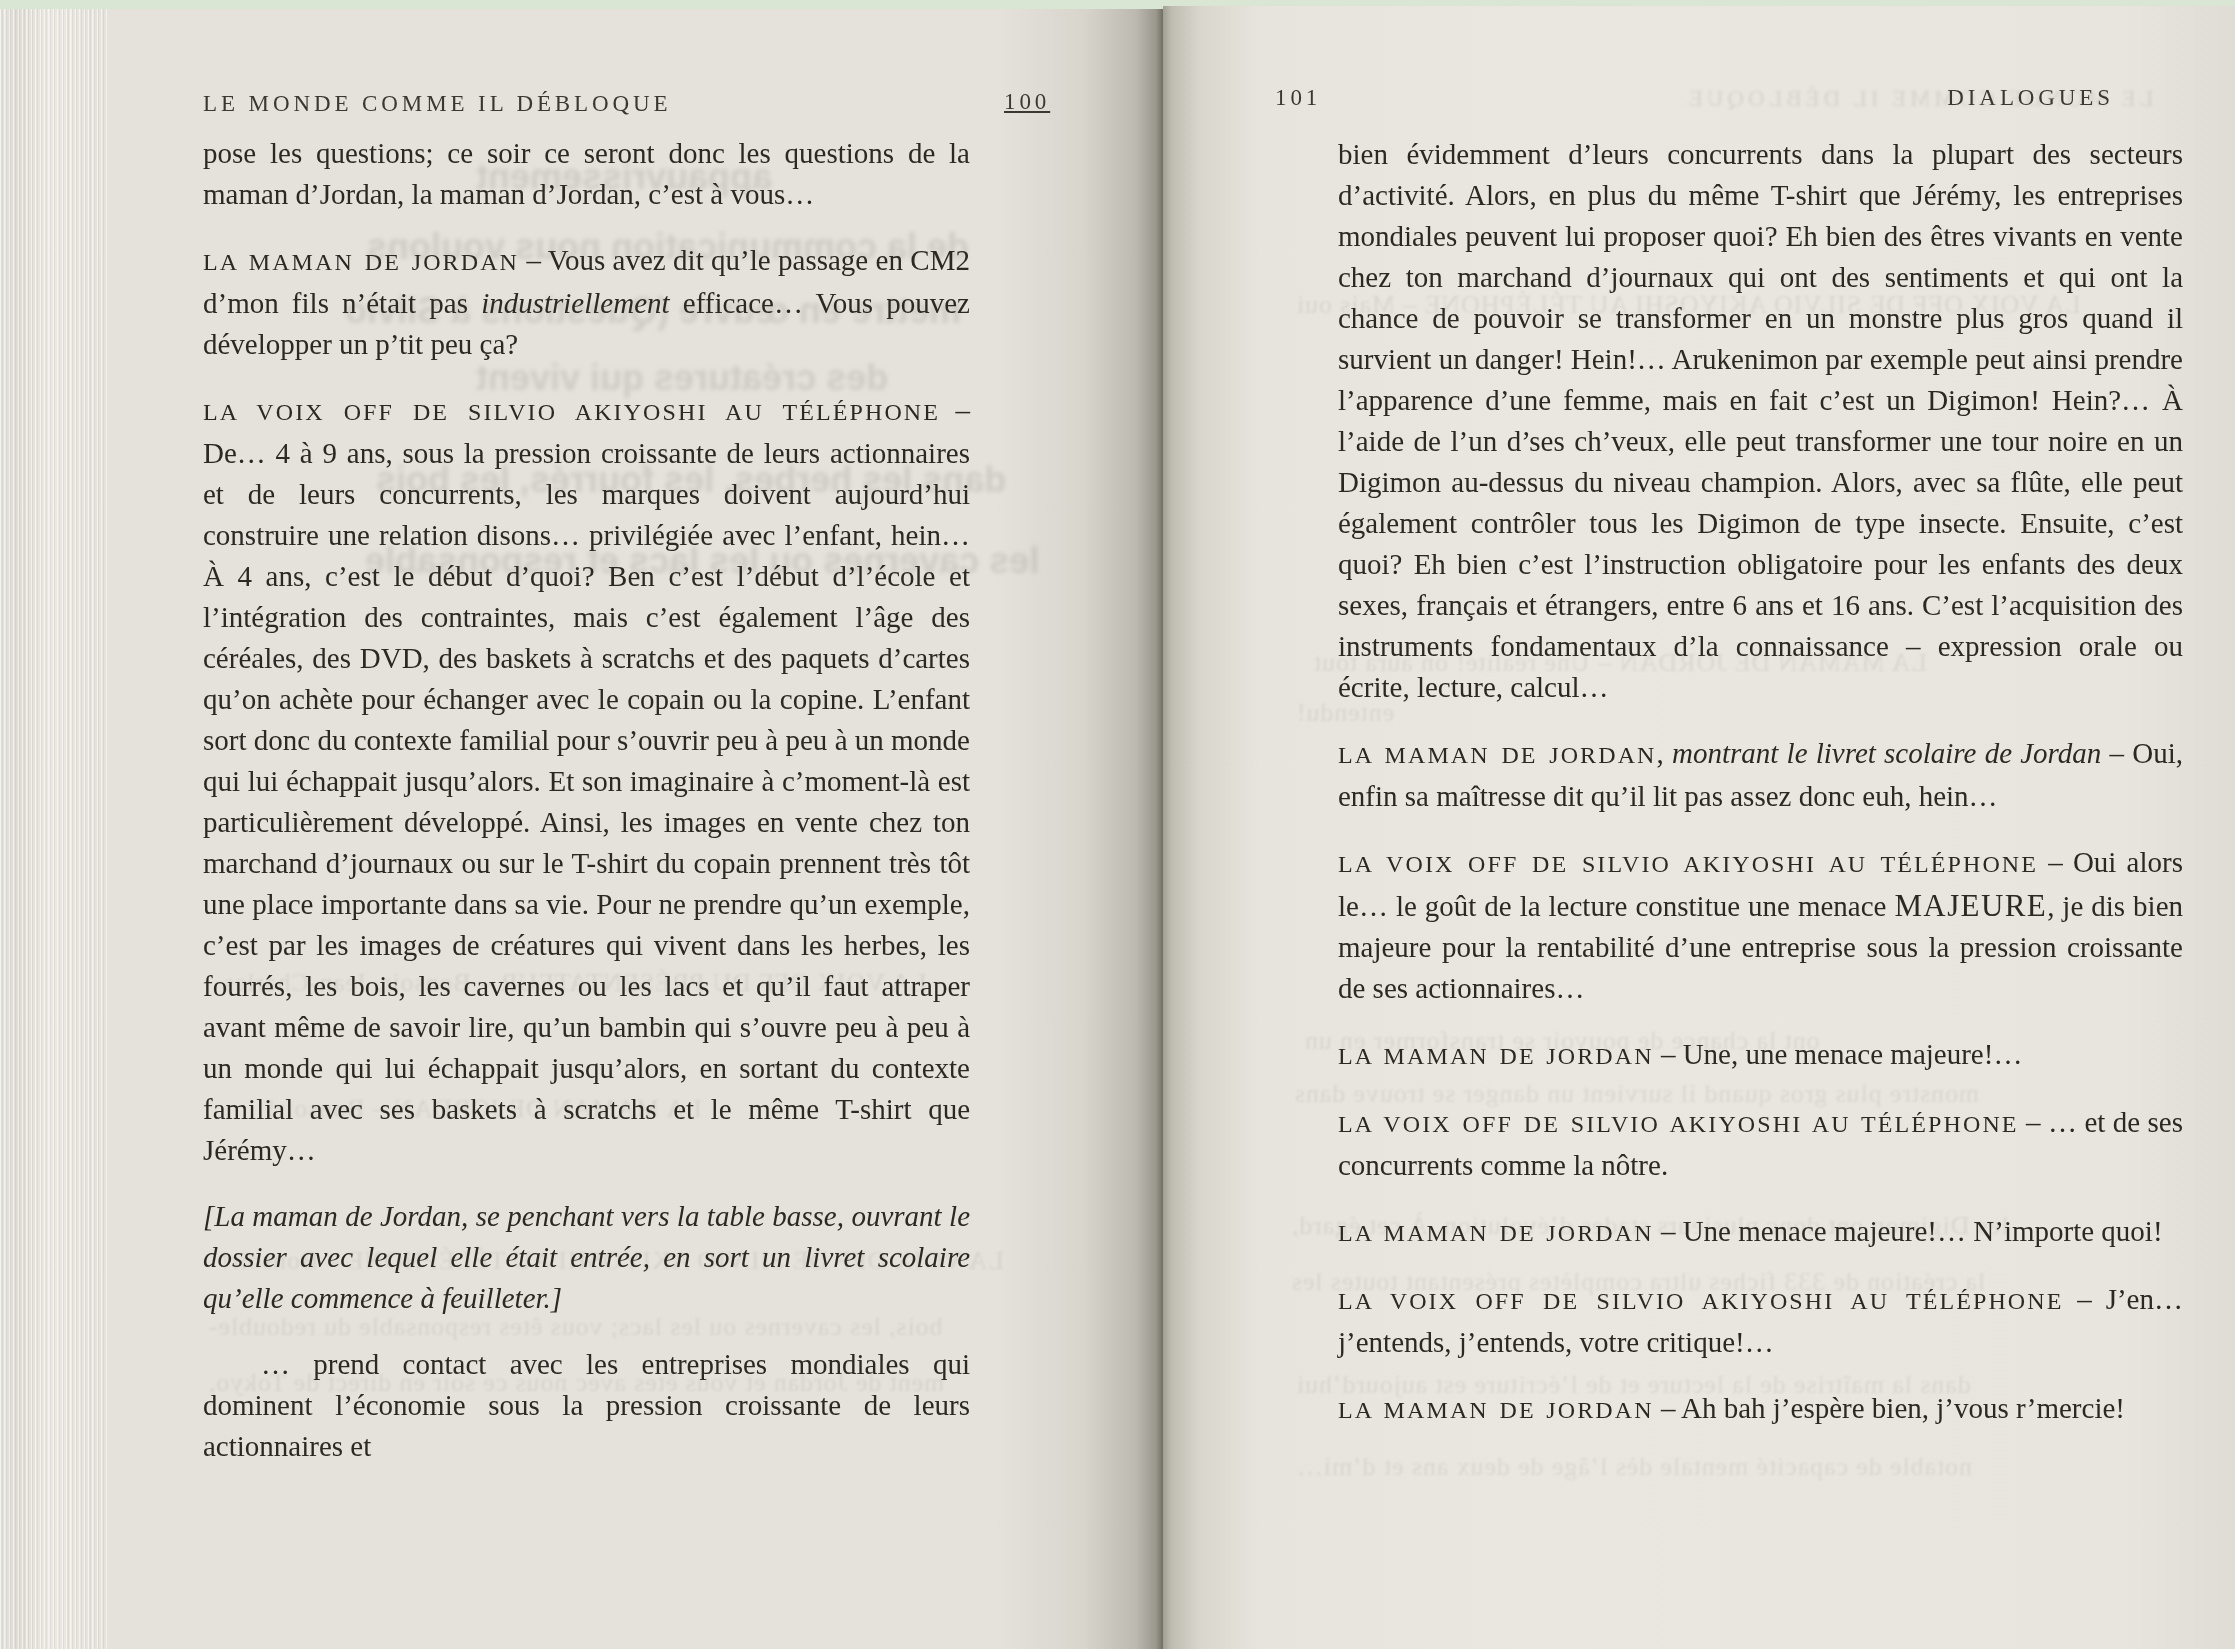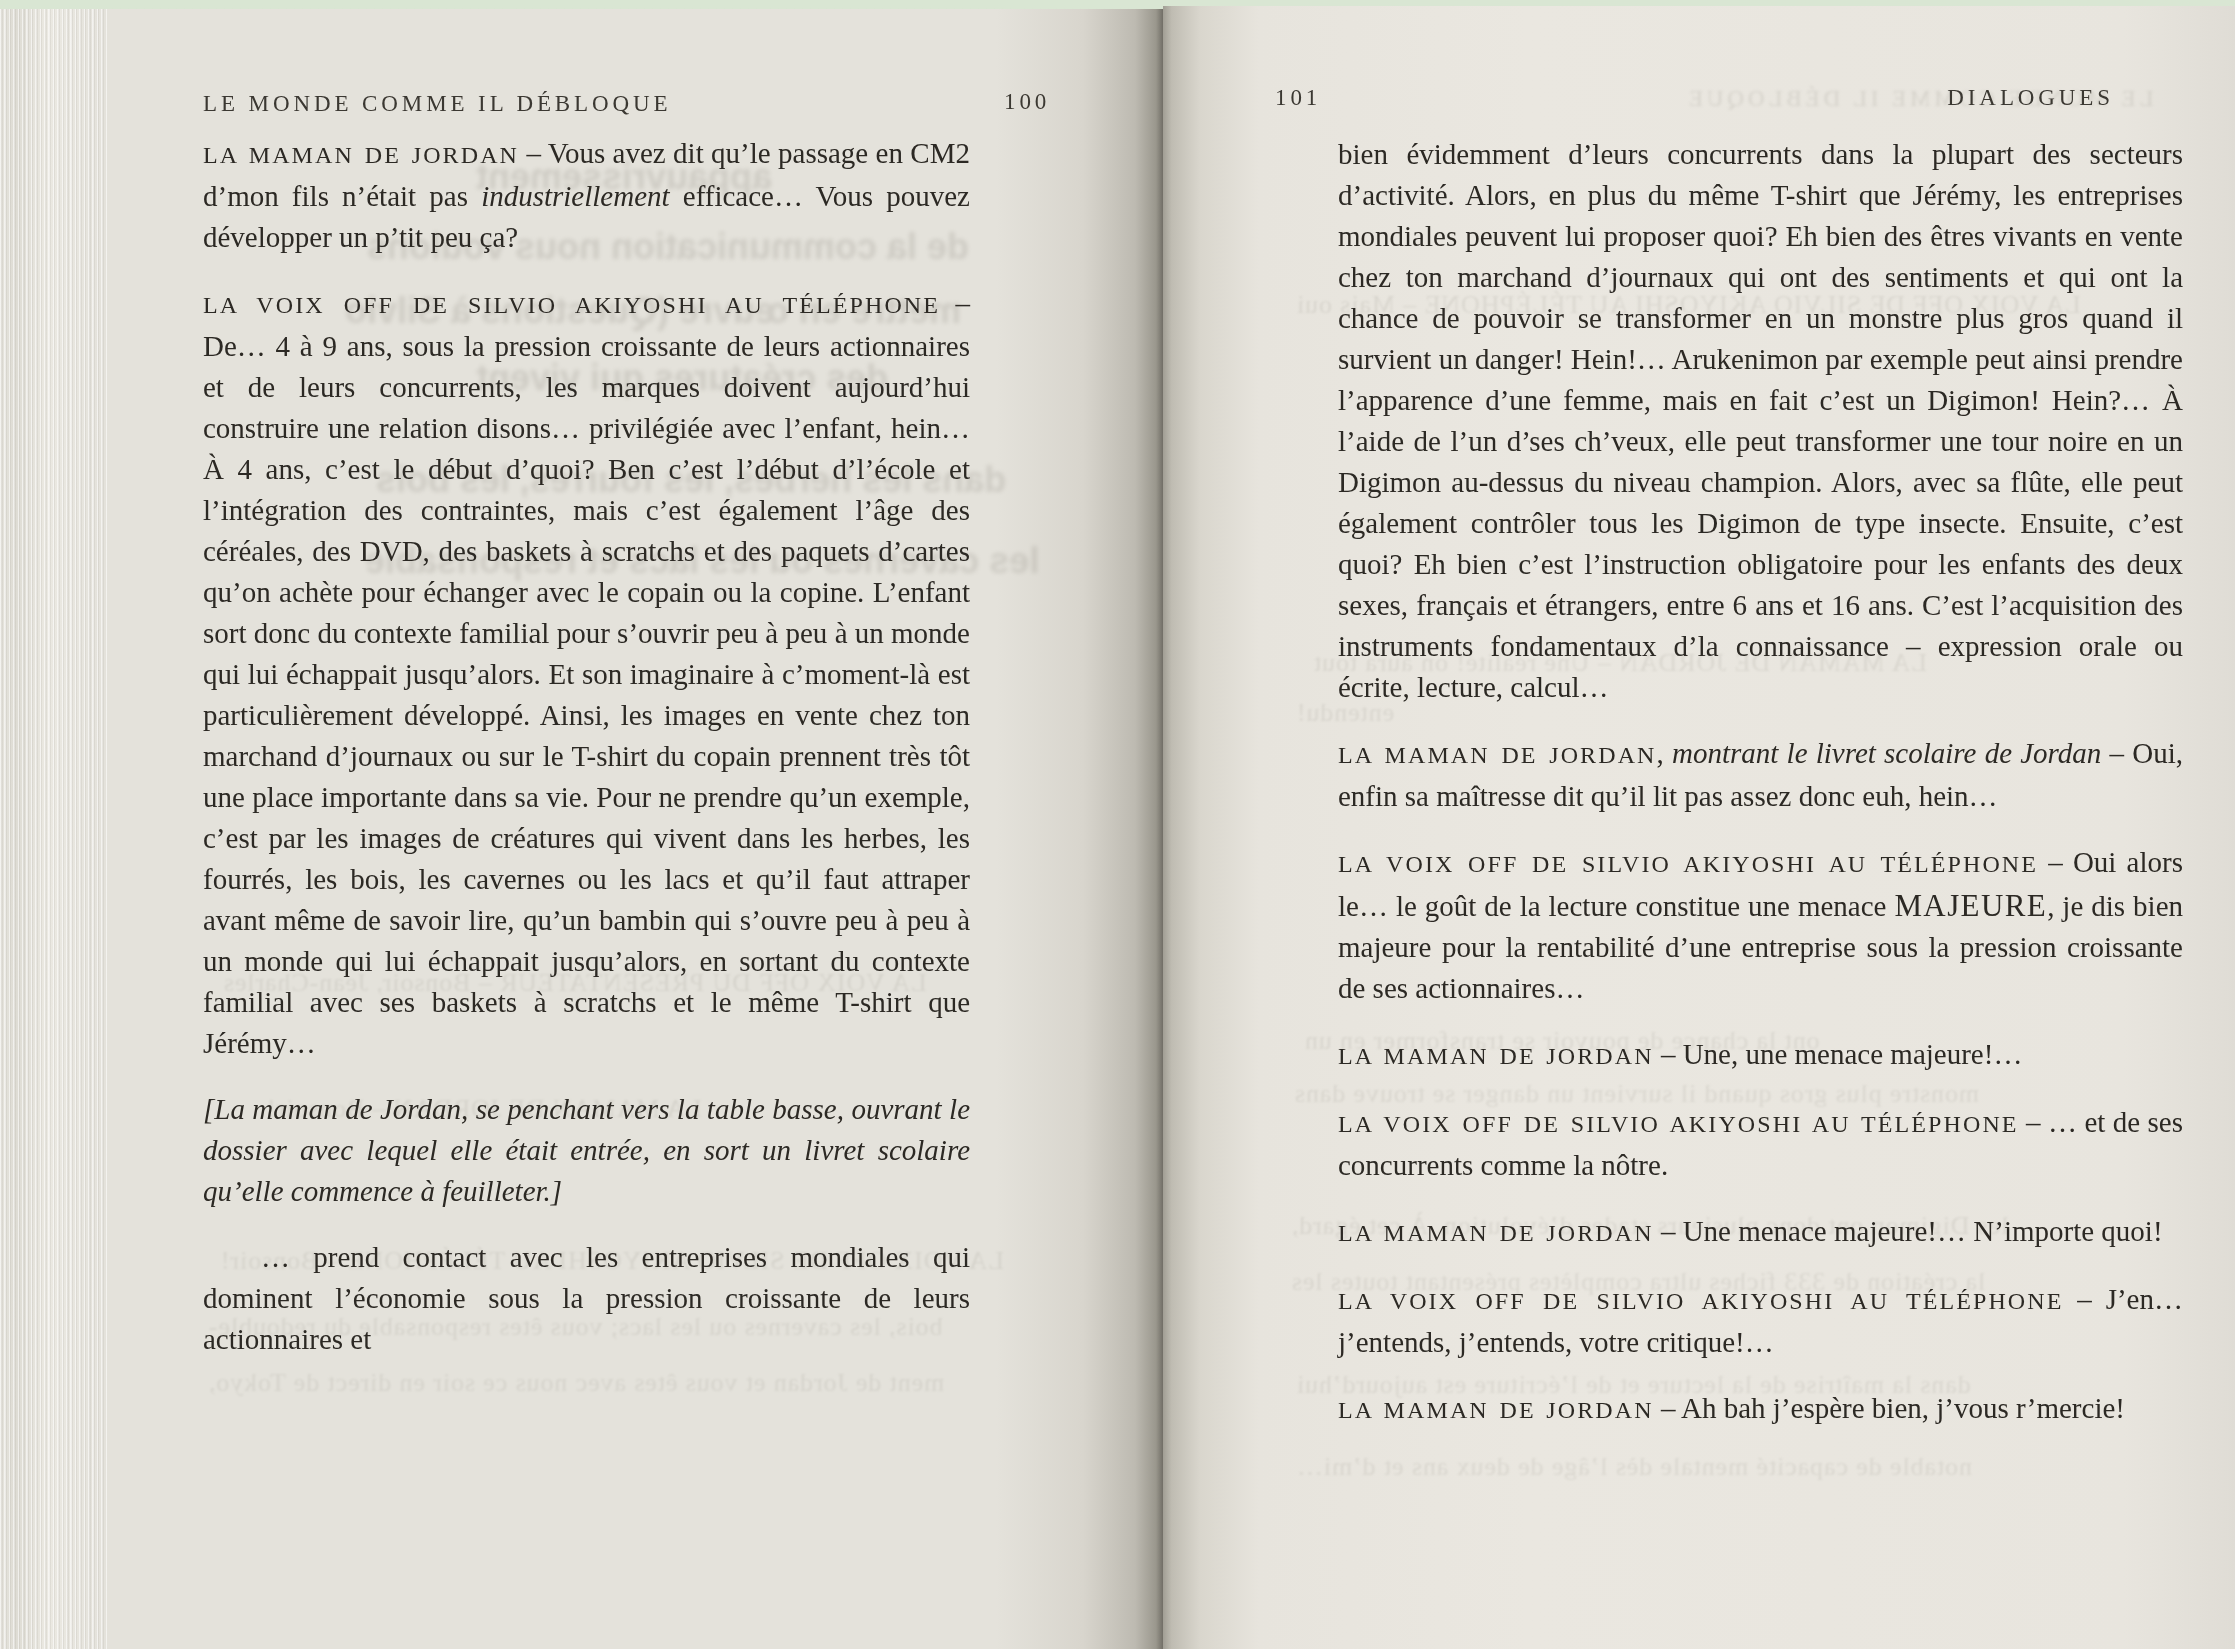--- a/index.html
+++ b/index.html
@@ -66,23 +66,24 @@
     <div class="bleed bs" style="left:476px;top:348px;">des créatures qui vivent</div>
     <div class="bleed bs" style="left:376px;top:450px;">dans les herbes, les fourrés, les bois</div>
     <div class="bleed bs" style="left:365px;top:531px;">les cavernes ou les lacs et responsable</div>
     <div class="bleed" style="left:223px;top:959px;">LA VOIX OFF DU PRÉSENTATEUR – Bonsoir, Jean-Charles</div>
     <div class="bleed" style="left:266px;top:1085px;">LA MAMAN DE JORDAN – Bonsoir!</div>
     <div class="bleed" style="left:220px;top:1237px;">LA VOIX OFF DE SILVIO AKIYOSHI AU TÉLÉPHONE – Bonsoir!</div>
     <div class="bleed" style="left:208px;top:1303px;">bois, les cavernes ou les lacs; vous êtes responsable du redouble-</div>
     <div class="bleed" style="left:208px;top:1359px;">ment de Jordan et vous êtes avec nous ce soir en direct de Tokyo,</div>
 
     <div class="runhead" style="left:203px;top:82px;">LE MONDE COMME IL DÉBLOQUE</div>
-    <div class="folio" style="left:1004px;top:80px;">100</div>
+    <div class="folio" style="left:1004px;top:80px;text-decoration:underline;">100</div>
 
     <div id="colL" class="col">
+      <p><span>pose les questions; ce soir ce seront donc les questions de la maman d’Jordan, la maman d’Jordan, c’est à vous…</span></p>
 
 
       <p><span class="speaker">LA MAMAN DE JORDAN</span><span> – Vous avez dit qu’le passage en CM2 d’mon fils n’était pas </span><em>industriellement</em><span> efficace… Vous pouvez développer un p’tit peu ça?</span></p>
 
       <p><span class="speaker">LA VOIX OFF DE SILVIO AKIYOSHI AU TÉLÉPHONE</span><span> – De… 4 à 9 ans, sous la pression croissante de leurs actionnaires et de leurs concurrents, les marques doivent aujourd’hui construire une relation disons… privilégiée avec l’enfant, hein… À 4 ans, c’est le début d’quoi? Ben c’est l’début d’l’école et l’intégration des contraintes, mais c’est également l’âge des céréales, des DVD, des baskets à scratchs et des paquets d’cartes qu’on achète pour échanger avec le copain ou la copine. L’enfant sort donc du contexte familial pour s’ouvrir peu à peu à un monde qui lui échappait jusqu’alors. Et son imaginaire à c’moment-là est particulièrement développé. Ainsi, les images en vente chez ton marchand d’journaux ou sur le T-shirt du copain prennent très tôt une place importante dans sa vie. Pour ne prendre qu’un exemple, c’est par les images de créatures qui vivent dans les herbes, les fourrés, les bois, les cavernes ou les lacs et qu’il faut attraper avant même de savoir lire, qu’un bambin qui s’ouvre peu à peu à un monde qui lui échappait jusqu’alors, en sortant du contexte familial avec ses baskets à scratchs et le même T-shirt que Jérémy…</span></p>
 
       <p class="stage"><span>[La maman de Jordan, se penchant vers la table basse, ouvrant le dossier avec lequel elle était entrée, en sort un livret scolaire qu’elle commence à feuilleter.]</span></p>
 
       <p class="indent"><span>… prend contact avec les entreprises mondiales qui dominent l’économie sous la pression croissante de leurs actionnaires et</span></p>
     </div>

